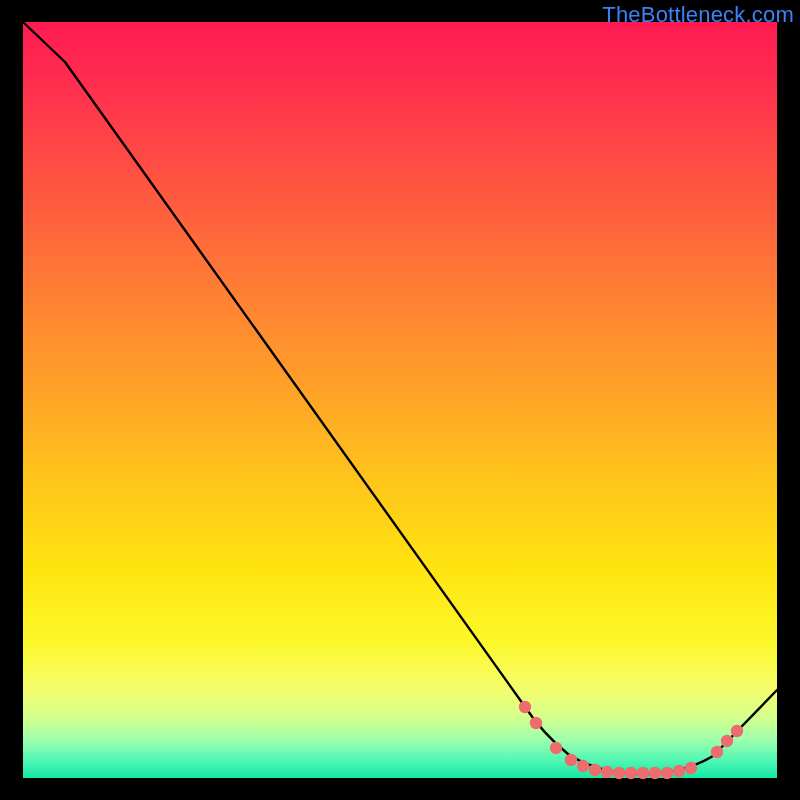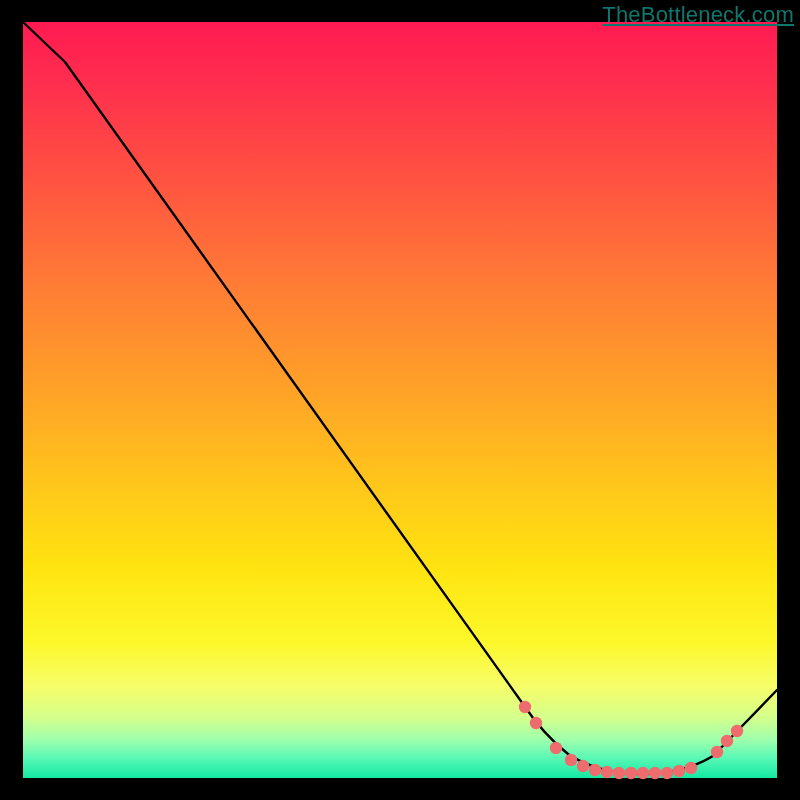--- a/index.html
+++ b/index.html
@@ -41,24 +41,23 @@
       #13e9a3 100%
     );
   }
   .watermark {
     position: absolute;
     top: 2px;
     right: 6px;
     font-family: Arial, Helvetica, sans-serif;
     font-size: 22px;
     font-weight: 500;
-    color: #0f766e;
+    color: #3b82f6;
     letter-spacing: 0.2px;
     user-select: none;
-    text-decoration: underline;
   }
   svg.curve {
     position: absolute;
     left: 0;
     top: 0;
     width: 754px;
     height: 756px;
     overflow: visible;
   }
   .line {

